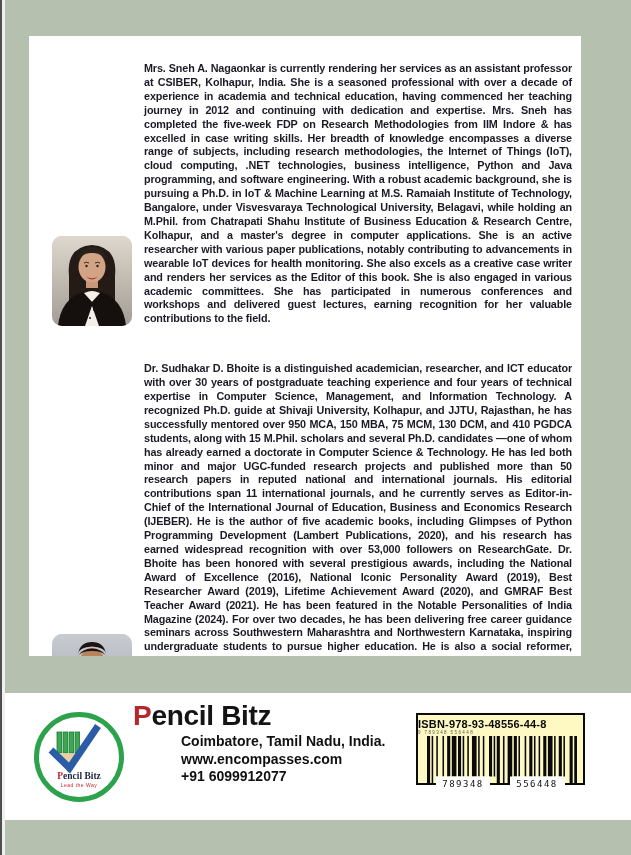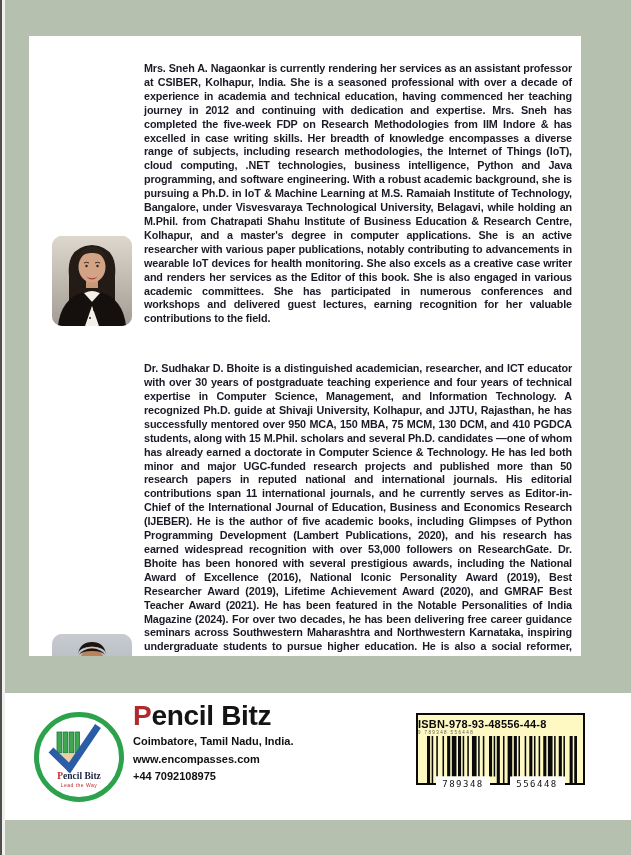--- a/index.html
+++ b/index.html
@@ -25,21 +25,21 @@
   .logo-wrap svg{position:absolute;left:0;top:0;}
   .logo-word{position:absolute;left:0;top:60px;width:92px;text-align:center;
              font-family:"Liberation Serif",serif;font-weight:bold;font-size:9.5px;color:#1a2340;line-height:10px;}
   .logo-word .red{color:#c0262c;}
   .logo-tagline{position:absolute;left:0;top:71px;width:92px;text-align:center;
                 font-size:5px;color:#c0262c;letter-spacing:0.5px;line-height:6px;}
 
   .pub-text{position:absolute;left:133px;top:8px;}
   .pub-name{font-size:28px;font-weight:bold;color:#141414;line-height:30px;letter-spacing:-0.3px;}
   .pub-name .red{color:#b3282d;}
-  .pub-contact{margin-top:2px;font-size:11px;font-weight:bold;color:#101010;line-height:17.5px;}
+  .pub-contact{margin-top:2px;font-size:14px;font-weight:bold;color:#101010;line-height:17.5px;margin-left:48px;}
 
   .isbn-box{position:absolute;left:416px;top:20px;width:169px;height:72px;background:#fef9c3;
             border:2px solid #0a0a0a;box-sizing:border-box;text-align:left;}
   .isbn-label{font-size:11px;font-weight:bold;color:#0a0a0a;letter-spacing:0.2px;margin-top:3px;line-height:12px;}
   .isbn-small{font-size:4.5px;color:#555;letter-spacing:1.4px;line-height:5px;height:5px;overflow:hidden;}
   .isbn-box svg{display:block;margin:1px auto 0;}
   .bar{fill:#0a0a0a;}
   .bar-num{font-family:"DejaVu Sans Mono",monospace;font-size:9px;letter-spacing:1.5px;fill:#111;}
 </style>
 </head>
@@ -128,21 +128,21 @@
       </svg>
       <div class="logo-word"><span class="red">P</span><span>encil Bitz</span></div>
       <div class="logo-tagline">Lead the Way</div>
     </div>
 
     <div class="pub-text">
       <div class="pub-name"><span class="red">P</span><span>encil Bitz</span></div>
       <div class="pub-contact">
         <div>Coimbatore, Tamil Nadu, India.</div>
         <div>www.encompasses.com</div>
-        <div>+44 7092108975</div>
+        <div>+91 6099912077</div>
       </div>
     </div>
 
     <div class="isbn-box">
       <div class="isbn-label">ISBN-978-93-48556-44-8</div>
       <div class="isbn-small">9 789348 556448</div>
       <svg id="barcode-svg" width="153" height="54" viewBox="0 0 153 54">
         <g id="bars">
             <rect x="3.00" y="0" width="3.10" height="48" class="bar"></rect>
             <rect x="7.65" y="0" width="1.55" height="48" class="bar"></rect>

